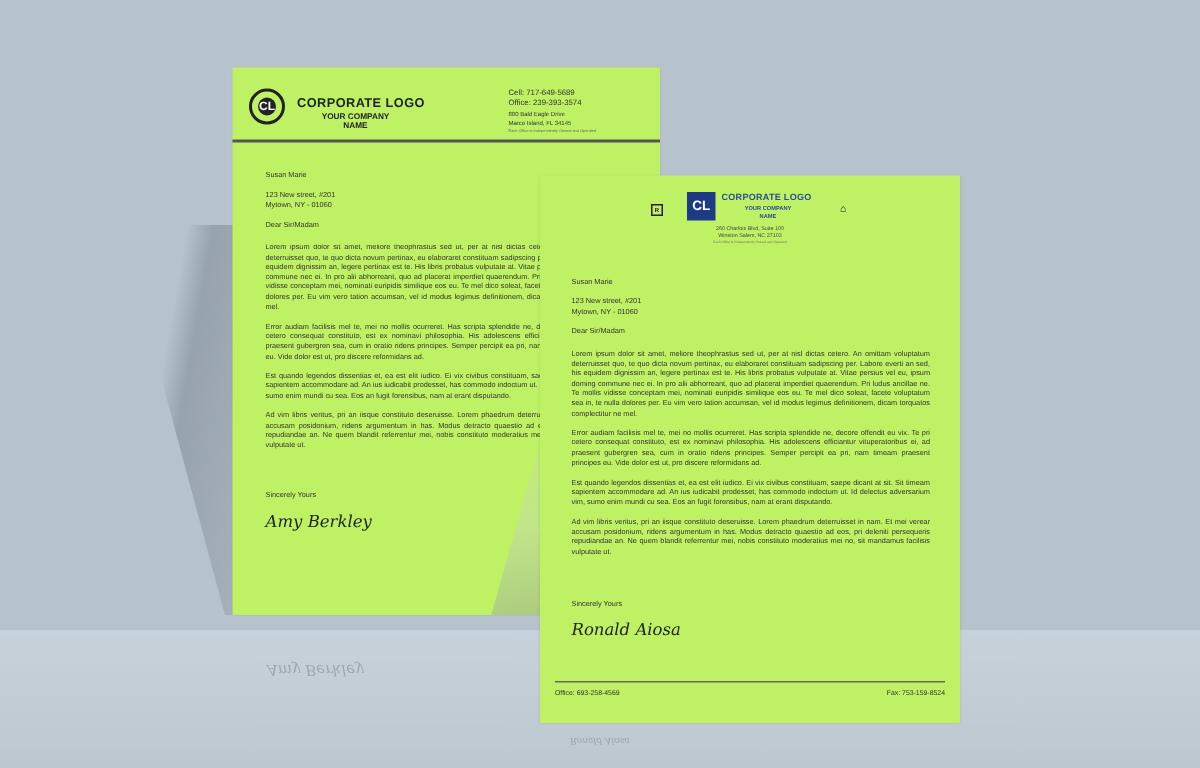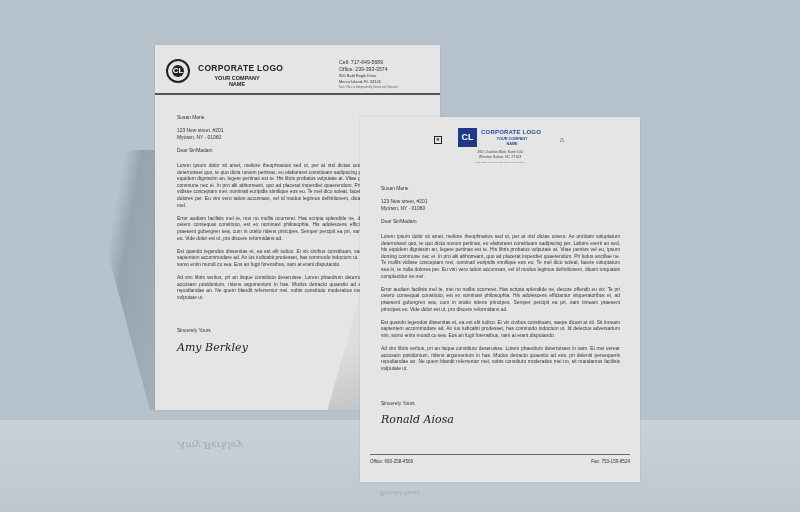--- a/index.html
+++ b/index.html
@@ -11,21 +11,21 @@
   .bg-shadow {
     position: absolute; left: 0; top: 0; width: 800px; height: 512px;
     background: linear-gradient(100deg, rgba(0,0,0,0) 0%, rgba(0,0,0,0) 17%, rgba(70,80,90,0.28) 19%, rgba(0,0,0,0.05) 30%, rgba(0,0,0,0) 40%);
     clip-path: polygon(80px 150px, 160px 150px, 160px 410px, 150px 410px);
   }
   .floor {
     position: absolute; left: 0; top: 420px; width: 800px; height: 92px;
     background: linear-gradient(#c8d2da, #bcc7cf);
   }
   .page {
-    position: absolute; background: #e5e5e5;
+    position: absolute; background: #bef264;
     box-shadow: 0 0 2px rgba(0,0,0,0.12);
     color: #2a2a2a;
   }
   #page1 { left: 155px; top: 45px; width: 285px; height: 365px; }
   #page2 { left: 360px; top: 117px; width: 280px; height: 365px; }
 
   .p1-header { position: absolute; left: 0; top: 0; width: 285px; height: 48px; border-bottom: 2px solid #555; }
   .seal {
     position: absolute; left: 11px; top: 14px; width: 24px; height: 24px;
     border: 2px solid #222; border-radius: 50%; box-sizing: border-box;

